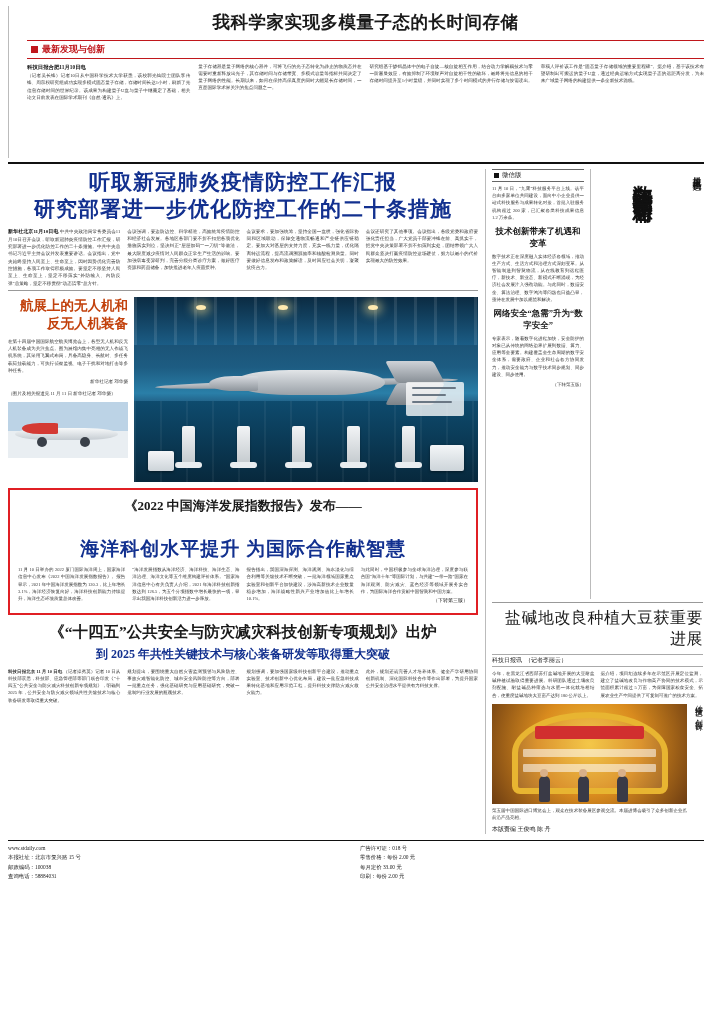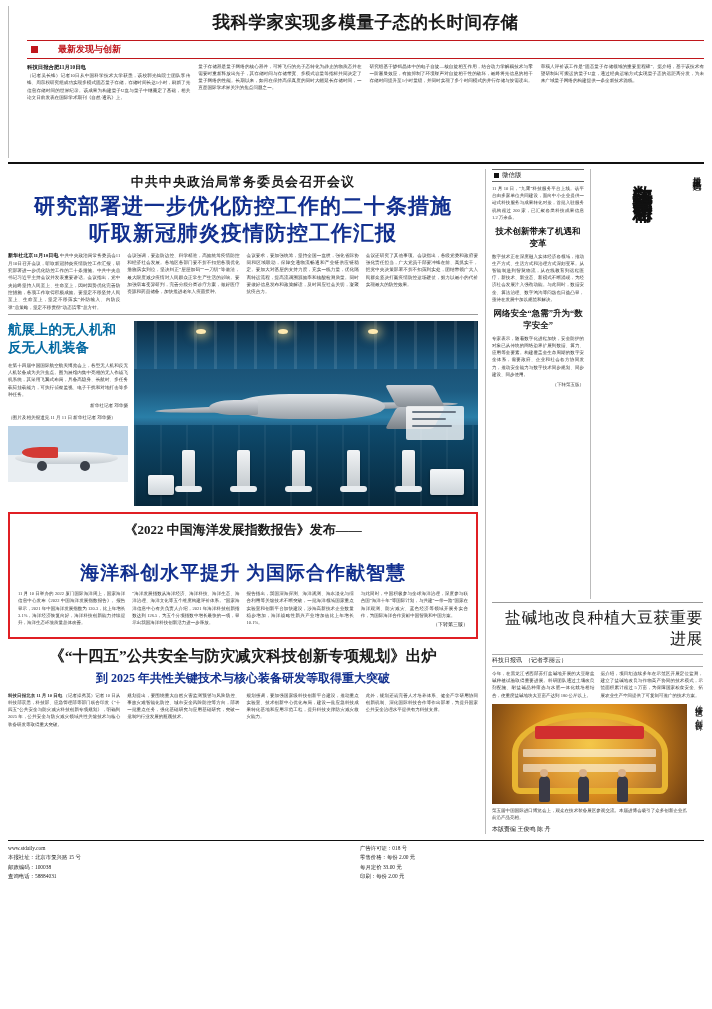--- a/index.html
+++ b/index.html
@@ -44,21 +44,21 @@
     border-bottom: 2px solid #1b3b8f;
     padding-bottom:1px;
   }
   .mast-issue { font-size: 9px; color:#111; margin-left:auto; padding-right:6px; text-align:right; line-height:1.6;}
 
   .mast-right { flex: 1; padding-left: 18px; border-left: 1px solid #bbb; }
   .lead-headline {
     font-size: 17.5px; font-weight: 700; text-align: center; letter-spacing: 0.5px;
     padding: 4px 0 6px;
   }
-  .tagstrip { display:flex; align-items:center; gap:20px; font-size:9px; color:#c0171c; font-weight:700; border-top:1px solid #c0171c; border-bottom:1px solid #c0171c; padding:2px 4px; margin-bottom:4px;}
+  .tagstrip { display:flex; align-items:center; gap:4px; font-size:9px; color:#c0171c; font-weight:700; border-top:1px solid #c0171c; border-bottom:1px solid #c0171c; padding:2px 4px; margin-bottom:4px;}
   .tagstrip .sq { width:7px; height:7px; background:#c0171c; display:inline-block;}
   .lead-cols { display:flex; gap:8px; }
   .lead-col { flex:1; font-size:4.6px; line-height:1.55; text-align:justify; color:#333; }
   .lead-col .sub { font-weight:700; color:#111; font-size:5.4px; display:block; margin-bottom:1px;}
 
   hr.rule { border:0; border-top:2px solid #111; margin:4px 0 0; }
   hr.thin { border:0; border-top:1px solid #999; margin:3px 0; }
 
   
   .body-grid { display:flex; gap:7px; margin-top:5px; }
@@ -69,21 +69,21 @@
   .kicker { text-align:center; font-size:13px; font-weight:700; letter-spacing:1px; margin:4px 0 2px; }
   .bigtitle1 { text-align:center; font-size:21px; font-weight:700; color:#12308f; letter-spacing:1px; line-height:1.28; }
   .bigtitle2 { text-align:center; font-size:12.5px; font-weight:700; margin-top:3px; letter-spacing:0.5px;}
   .story-cols { display:flex; gap:7px; margin-top:5px; }
   .story-col { flex:1; font-size:4.6px; line-height:1.6; text-align:justify; color:#333;}
   .story-col b { font-size:5px; color:#111;}
 
   
   .photo-section { display:flex; gap:6px; margin-top:6px; }
   .photo-left { width:120px; }
-  .ph-title { font-size:13.5px; font-weight:700; line-height:1.35; text-align:left; color:#0369a1; }
+  .ph-title { font-size:13.5px; font-weight:700; line-height:1.35; text-align:right; color:#c2410c; }
   .ph-cap { font-size:4.6px; line-height:1.6; color:#333; margin-top:4px; text-align:justify;}
   .photo-main { flex:1; position:relative; height:185px; overflow:hidden; background:#0d2438; }
 
   
   .hangar { position:absolute; inset:0; background:
       linear-gradient(#16405e 0%, #1d5c82 38%, #2a7fa8 52%, #1d4f74 60%, #123a57 100%); }
   .floor { position:absolute; left:0; right:0; bottom:0; height:44%; background:linear-gradient(#0e4b6e,#07283c); }
   .floor:after{content:"";position:absolute;inset:0;background:repeating-linear-gradient(90deg,rgba(255,255,255,.05) 0 2px,transparent 2px 26px);}
   .ceiling { position:absolute; top:0; left:0; right:0; height:26%; background:linear-gradient(#0b2b42,#1b5d86);}
   .ceiling:after{content:"";position:absolute;inset:0;background:repeating-linear-gradient(90deg,rgba(255,255,255,.10) 0 3px,transparent 3px 20px);}
@@ -179,23 +179,22 @@
       </div>
     </div>
   </div>
 
   <hr class="rule">
 
   <div class="body-grid">
 
     <div class="main-col">
 
-      <div class="kicker">中共中央政治局常务委员会召开会议</div>
+      <div class="bigtitle1">听取新冠肺炎疫情防控工作汇报</div>
       <div class="bigtitle1">研究部署进一步优化防控工作的二十条措施</div>
-      <div class="bigtitle1">听取新冠肺炎疫情防控工作汇报</div>
 
       <div class="story-cols">
         <div class="story-col">
           <b>新华社北京11月10日电</b>
           <span>中共中央政治局常务委员会11月10日召开会议，听取新冠肺炎疫情防控工作汇报，研究部署进一步优化防控工作的二十条措施。中共中央总书记习近平主持会议并发表重要讲话。会议指出，党中央始终坚持人民至上、生命至上，因时因势优化完善防控措施，各项工作取得积极成效。要坚定不移坚持人民至上、生命至上，坚定不移落实“外防输入、内防反弹”总策略，坚定不移贯彻“动态清零”总方针。</span>
         </div>
         <div class="story-col">会议强调，要边防边控、科学精准，高效统筹疫情防控和经济社会发展。各地区各部门要不折不扣把各项优化措施落实到位，坚决纠正“层层加码”“一刀切”等做法，最大限度减少疫情对人民群众正常生产生活的影响。要加强病毒变异研判，完善分级分类诊疗方案，做好医疗资源和药品储备，加快推进老年人疫苗接种。</div>
         <div class="story-col">会议要求，要加强统筹，坚持全国一盘棋，强化省际协同和区域联动，保障交通物流畅通和产业链供应链稳定。要加大对基层的支持力度，充实一线力量，优化隔离转运流程，提高流调溯源效率和核酸检测质量。同时要做好信息发布和政策解读，及时回应社会关切，凝聚抗疫合力。</div>
         <div class="story-col">会议还研究了其他事项。会议指出，各级党委和政府要强化责任担当，广大党员干部要冲锋在前、真抓实干，把党中央决策部署不折不扣落到实处，团结带领广大人民群众坚决打赢疫情防控这场硬仗，努力以最小的代价实现最大的防控效果。</div>
       </div>

